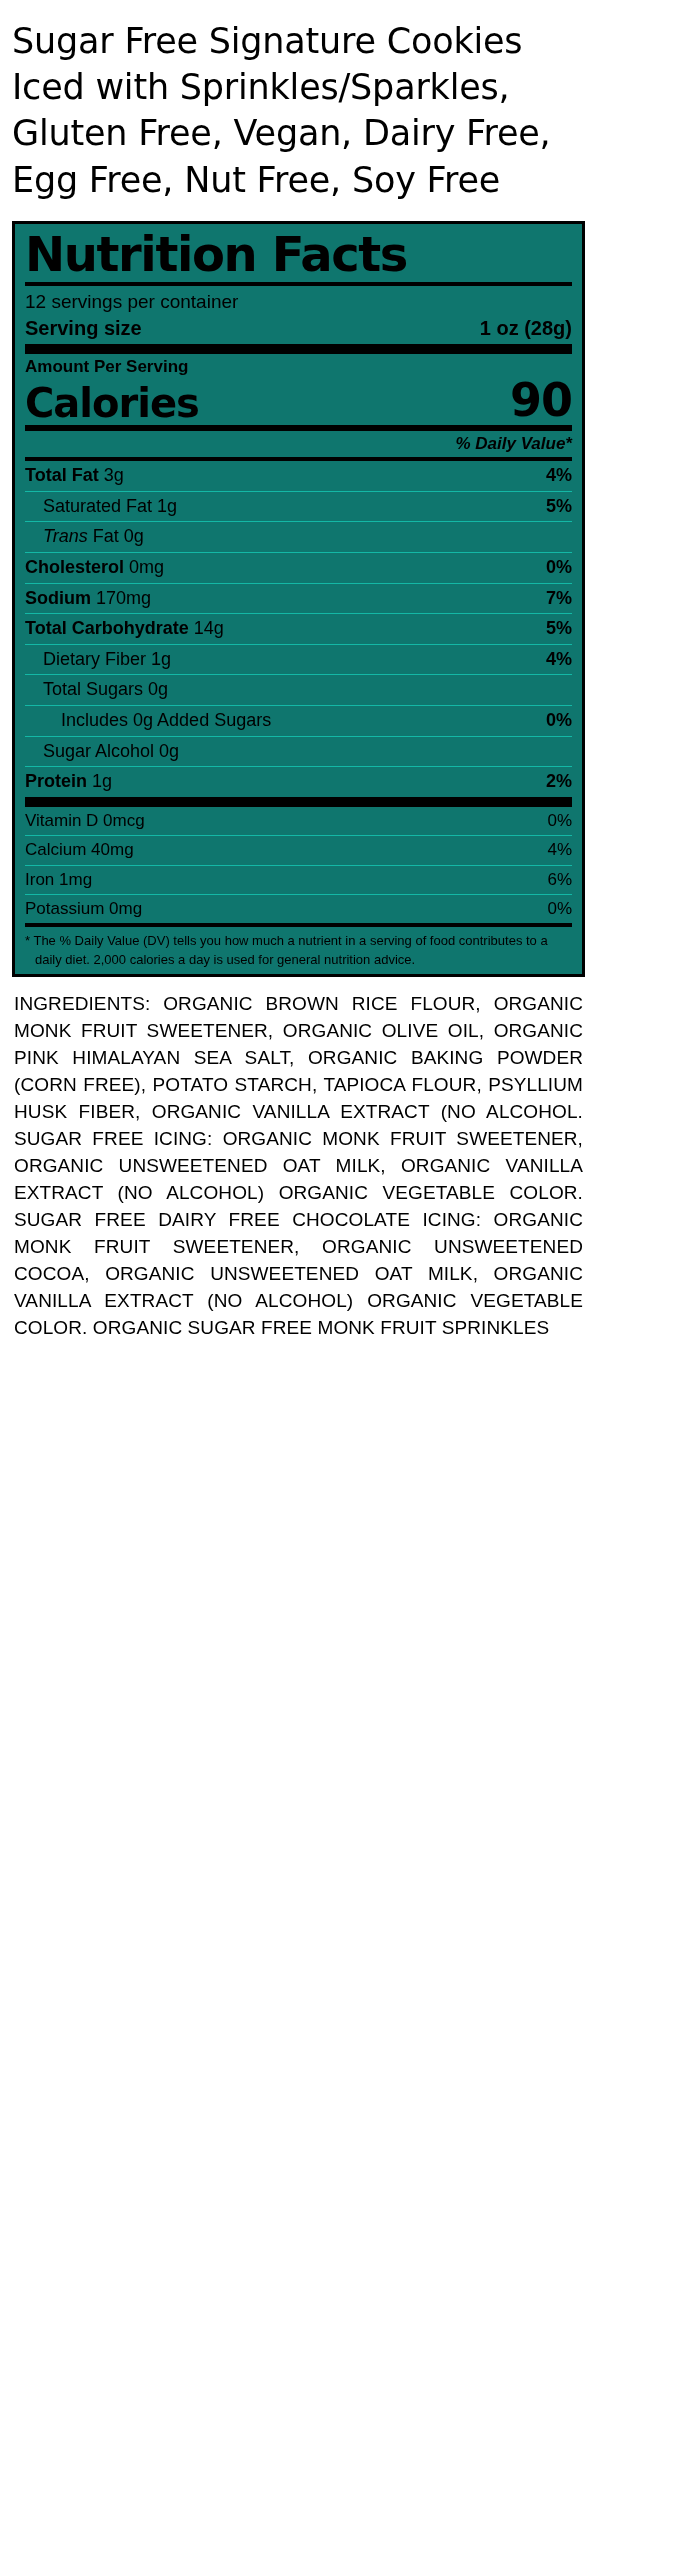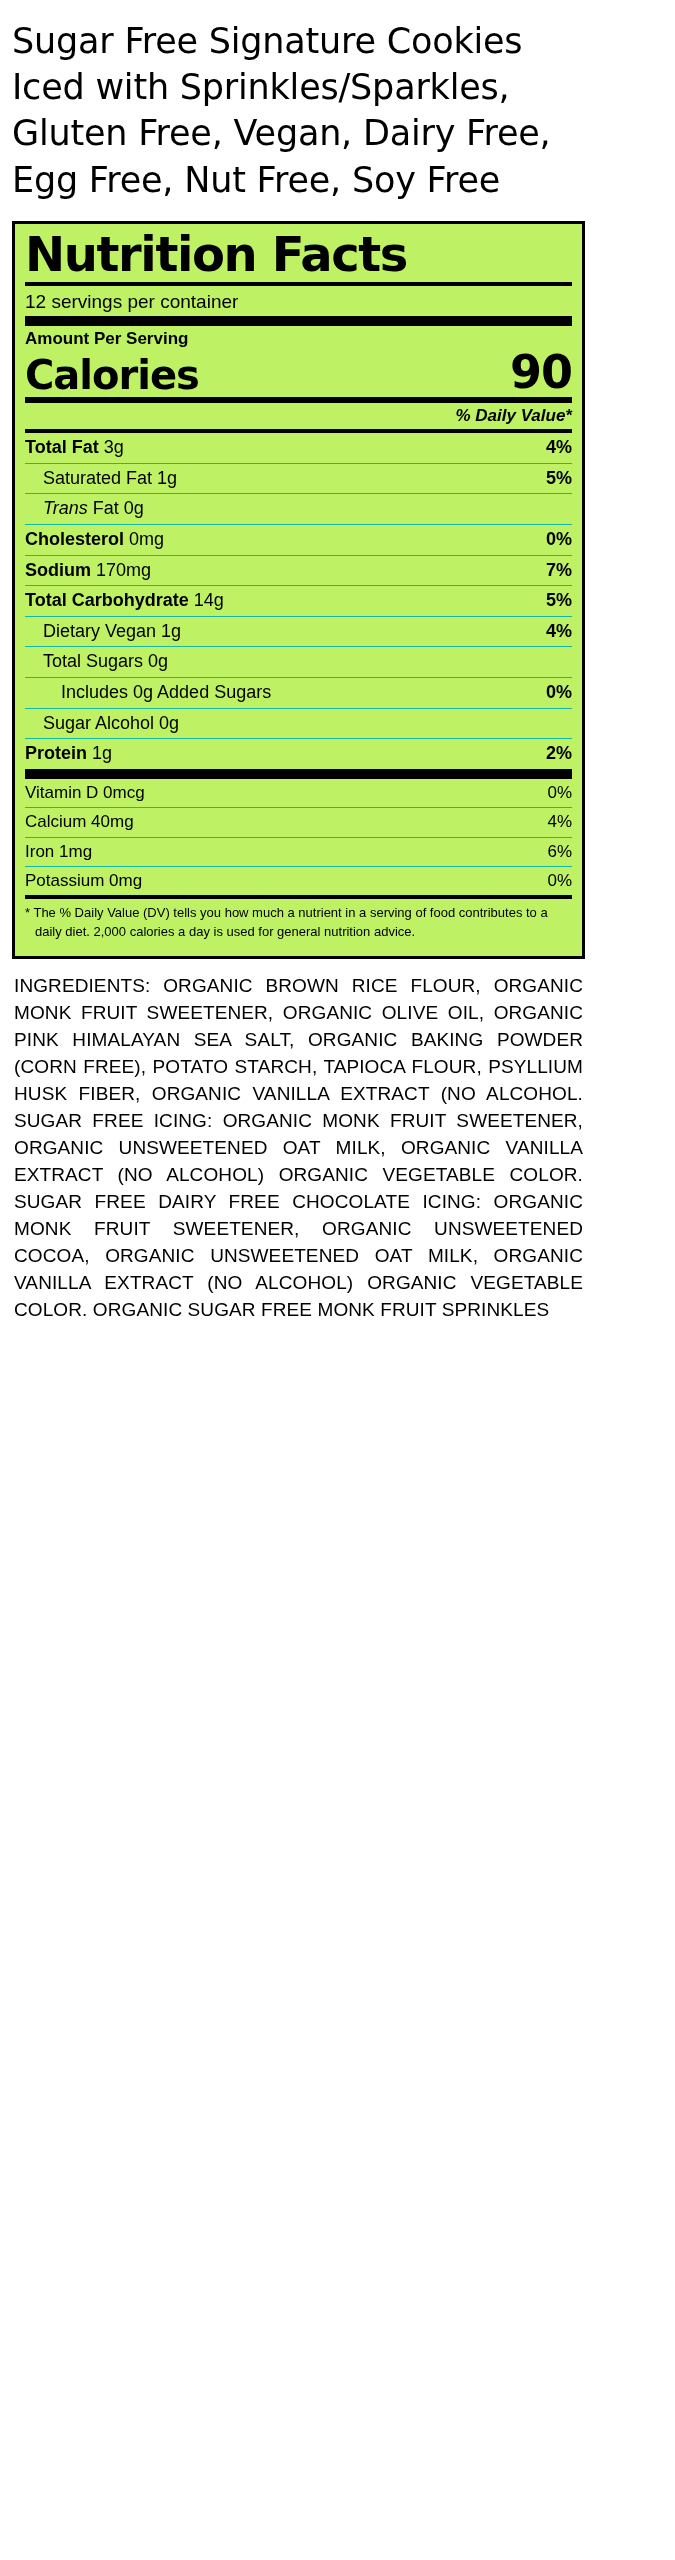--- a/index.html
+++ b/index.html
@@ -27,23 +27,23 @@
     line-height: 1.32;
     font-weight: 400;
     letter-spacing: -0.2px;
     margin: 10px 0 18px 2px;
     max-width: 640px;
   }
 
   
   .nfp {
     border: 3px solid #000;
-    padding: 4px 10px 12px 10px;
+    padding: 4px 10px 2px 10px;
     margin: 0 2px 0 2px;
-    background: #bef264;
+    background: #0f766e;
   }
   .nf-title {
     font-family: "DejaVu Sans", sans-serif;
     font-size: 48px;
     font-weight: 700;
     line-height: 1.04;
     letter-spacing: -1.4px;
     margin: 2px 0 2px 0;
   }
   .rule-med  { border-bottom: 4px solid #000; }
@@ -145,20 +145,24 @@
   <h1 class="product-title">Sugar Free Signature Cookies Iced with Sprinkles/Sparkles, Gluten Free, Vegan, Dairy Free, Egg Free, Nut Free, Soy Free</h1>
 
   <div class="nfp">
 
     <div class="nf-title">Nutrition Facts</div>
 
     <div class="rule-med"></div>
 
     <div class="servings">12 servings per container</div>
 
+    <div class="serving-size">
+      <span>Serving size</span>
+      <span>1 oz (28g)</span>
+    </div>
 
     <div class="rule-thick"></div>
 
     <div class="amount-per">Amount Per Serving</div>
 
     <div class="calories-row">
       <span class="calories-label">Calories</span>
       <span class="calories-value">90</span>
     </div>
 
@@ -194,21 +198,21 @@
         <span class="nm"><b>Sodium</b> <span>170mg</span></span>
         <span class="dv">7%</span>
       </div>
 
       <div class="nrow">
         <span class="nm"><b>Total Carbohydrate</b> <span>14g</span></span>
         <span class="dv">5%</span>
       </div>
 
       <div class="nrow">
-        <span class="nm indent1"><span>Dietary Vegan</span> <span>1g</span></span>
+        <span class="nm indent1"><span>Dietary Fiber</span> <span>1g</span></span>
         <span class="dv">4%</span>
       </div>
 
       <div class="nrow">
         <span class="nm indent1"><span>Total Sugars</span> <span>0g</span></span>
         <span class="dv"></span>
       </div>
 
       <div class="nrow">
         <span class="nm indent2"><span>Includes</span> <span>0g Added Sugars</span></span>

